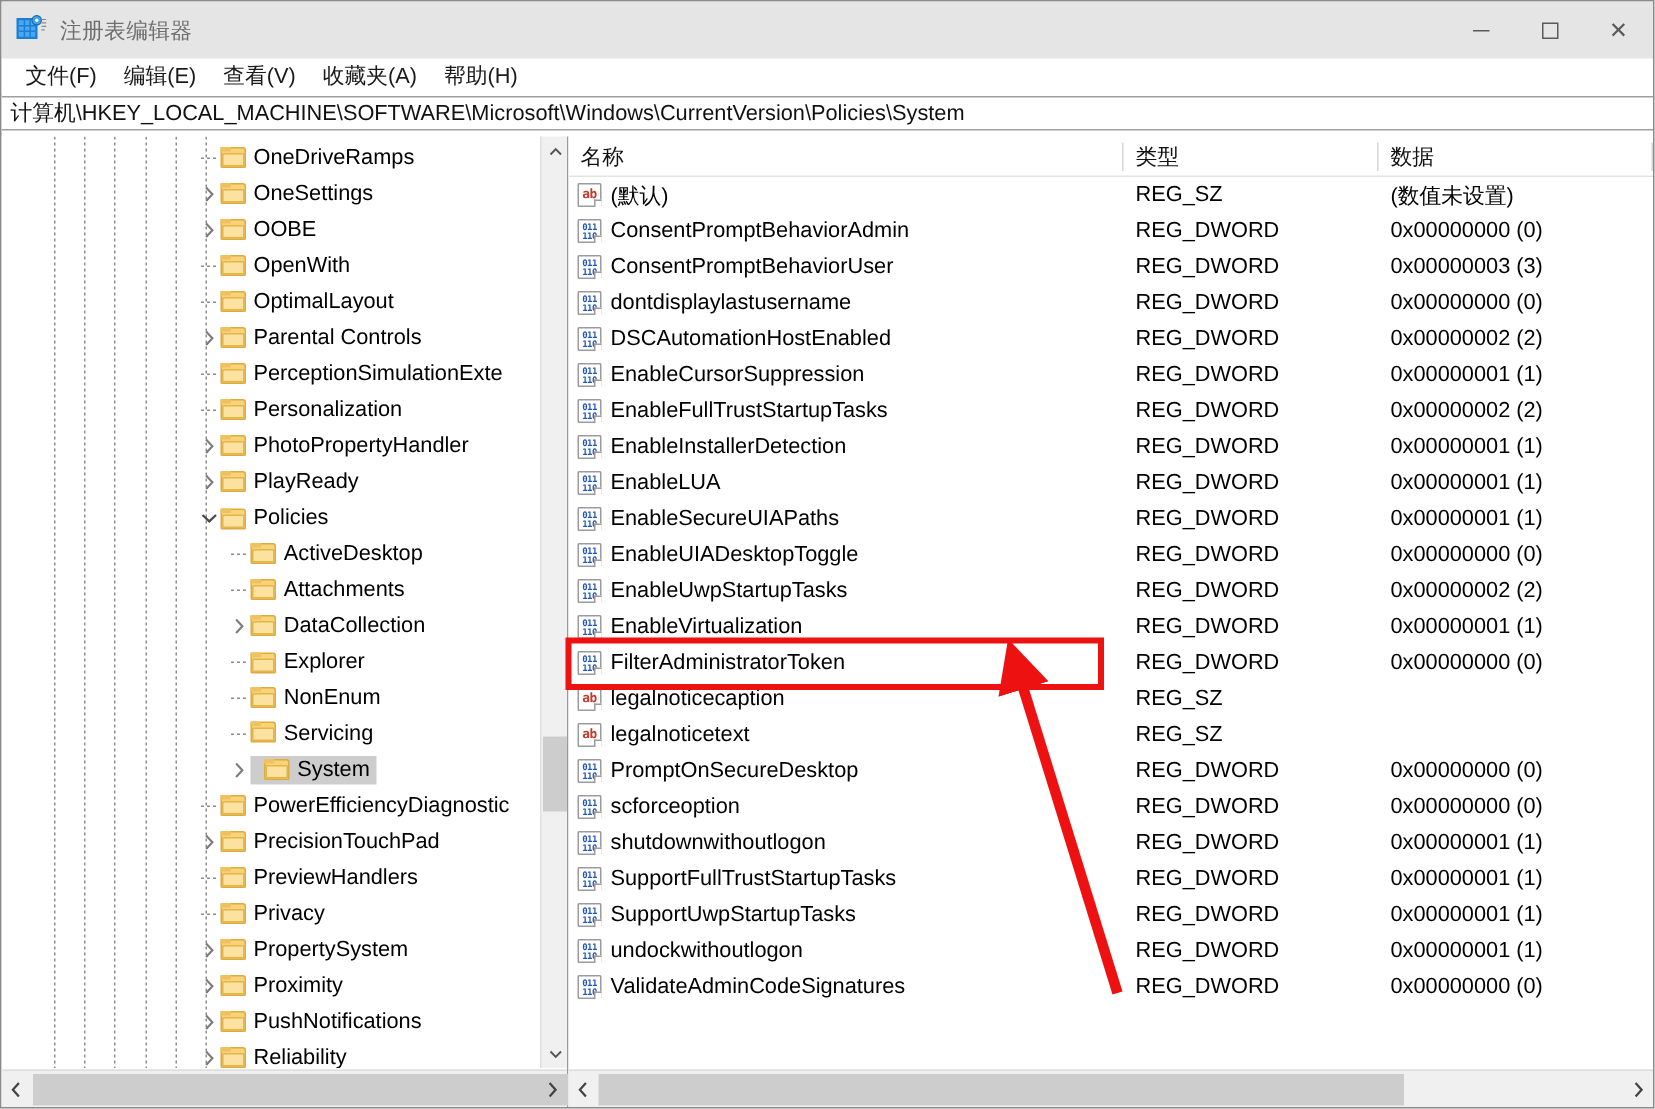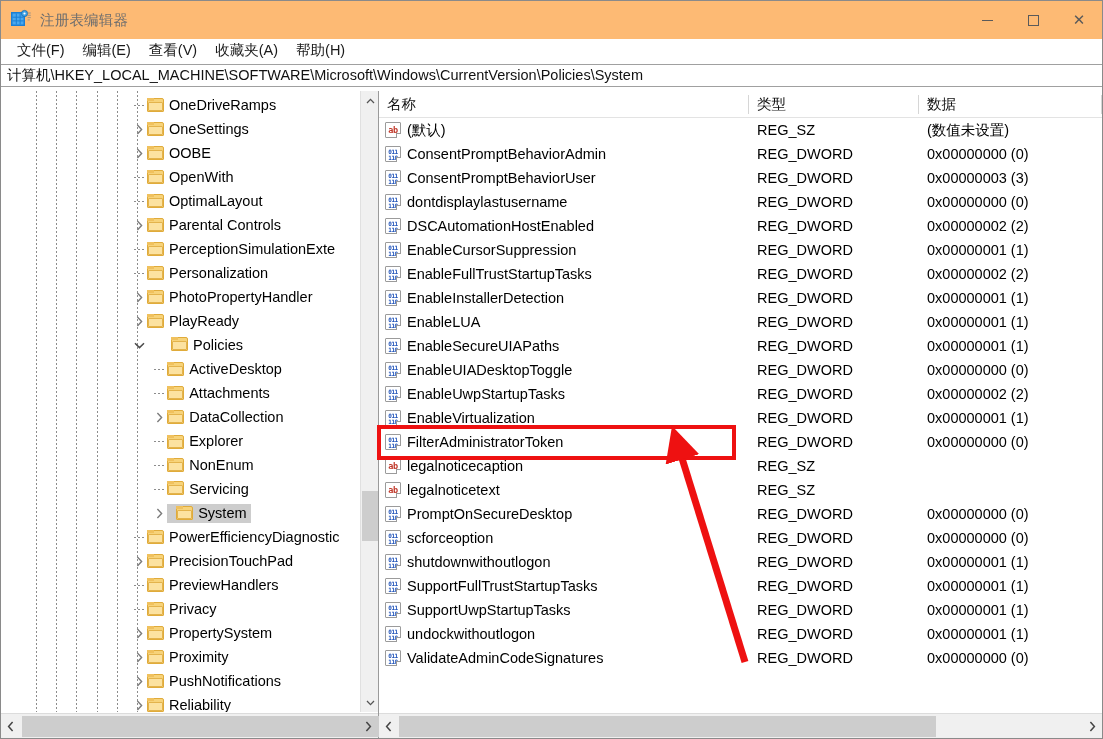--- a/index.html
+++ b/index.html
@@ -8,21 +8,21 @@
     width:1103px; height:739px;
     font-family:"Liberation Sans","DejaVu Sans",sans-serif;
     font-size:14.5px; color:#000;
     background:#fff; overflow:hidden;
     -webkit-font-smoothing:antialiased;
   }
   #app { position:relative; width:1103px; height:739px; background:#fff;
          border:1px solid #8a8a8a; overflow:hidden; }
 
   
-  .titlebar { height:38px; display:flex; align-items:center; background:#fdba74;
+  .titlebar { height:38px; display:flex; align-items:center; background:#e5e5e5;
               position:relative; }
   .titlebar .appicon { margin-left:9px; width:22px; height:22px; position:relative; }
   .title-text { margin-left:8px; font-size:14.5px; color:#6e6e6e; letter-spacing:.2px; }
   .winbtns { position:absolute; right:0; top:0; display:flex; height:38px; }
   .winbtn { width:46px; height:38px; display:flex; align-items:center;
             justify-content:center; color:#4a4a4a; }
   .glyph-min { width:11px; height:1px; background:#5a5a5a; display:block; }
   .glyph-max { width:11px; height:11px; border:1px solid #5a5a5a; display:block; }
   .glyph-close { font-size:15px; line-height:1; color:#5a5a5a; font-family:"DejaVu Sans",sans-serif; }
 
@@ -319,21 +319,21 @@
                 <span class="tlabel">PlayReady</span>
               </span>
             </div>
             <div class="trow">
               <span class="tw" style="width: 129px; flex: 0 0 auto;"></span>
               <span class="chev">
                 <svg width="11" height="7" viewBox="0 0 11 7">
                   <path d="M1 1.3L5.5 5.6L10 1.3" stroke="#4b4b4b" stroke-width="1.5" fill="none"></path>
                 </svg>
               </span>
-              <span class="tlabel-wrap" style="display: inline-flex; align-items: flex-start; margin-left: 24px;">
+              <span class="tlabel-wrap" style="display: inline-flex; align-items: flex-end;">
                 <span class="folder">
                   <span class="f-back"></span>
                   <span class="f-tab"></span>
                   <span class="f-front"></span>
                 </span>
                 <span class="tlabel">Policies</span>
               </span>
             </div>
             <div class="trow">
               <span class="tw" style="width: 149.2px; flex: 0 0 auto;"></span>

